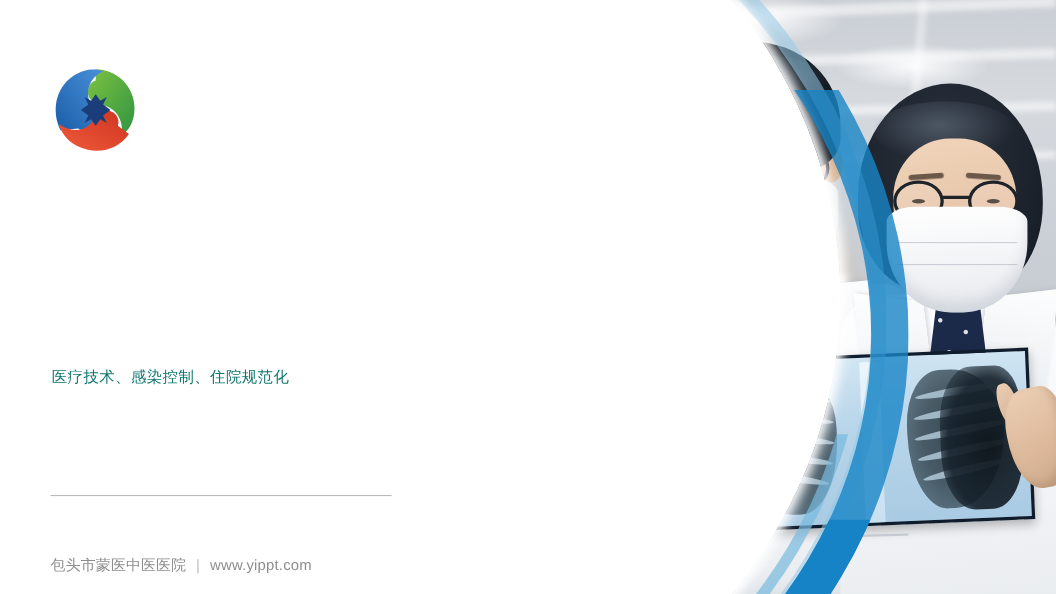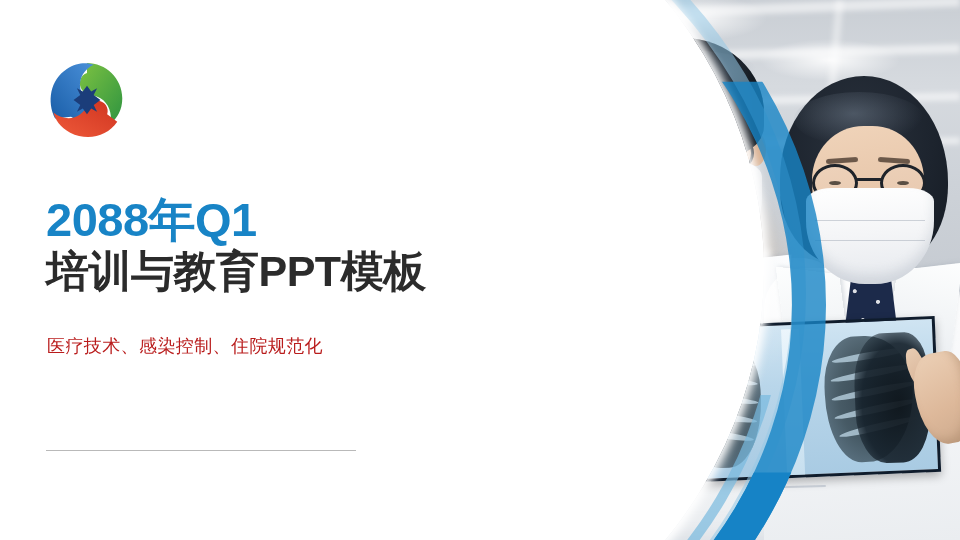--- a/index.html
+++ b/index.html
@@ -368,21 +368,21 @@
     display:block;
     margin-top:4px;
     font-size:43px;line-height:1.08;
     font-weight:bold;
     color:#2b2b2b;
     letter-spacing:-.5px;
     white-space:nowrap;
   }
   .subtitle{
     position:absolute;left:47px;top:334px;
-    font-size:18px;color:#b91c1c;font-weight:normal;
+    font-size:14px;color:#0f766e;font-weight:normal;
     letter-spacing:.4px;white-space:nowrap;
   }
 
   .rule{
     position:absolute;left:46px;top:450px;width:310px;height:1px;
     background:#b9b9b9;
   }
   .meta{
     position:absolute;left:46px;top:462px;
     display:flex;align-items:center;
@@ -521,25 +521,26 @@
                  C44 46 50 52 49 60 C48 69 38 75 31 70 Z" fill="url(#gBlue)"></path>
 
         <path d="M86 76 C74 94 50 99 30 89 C18 83 12 73 10 65 C20 73 33 74 42 67
                  C50 61 53 52 61 51 C70 50 77 59 74 67 Z" fill="url(#gRed)"></path>
 
         <path d="M50 33 L55 40 L62 36 L58 44 L66 50 L58 56 L62 64 L55 60 L50 67
                  L45 60 L38 64 L42 56 L34 50 L42 44 L38 36 L45 40 Z" fill="#1b3d7a"></path>
       </svg>
     </div>
 
-    <div class="title-wrap">
-      <span class="title-year">2088年Q1</span>
-      <span class="title-main">培训与教育PPT模板</span>
+
+    <div class="subtitle">医疗技术、感染控制、住院规范化</div>
+
+    <div class="rule"></div>
+
+
+    <div class="footnote">
+      <span>包头市蒙医中医医院</span>
+      <span class="bar">|</span>
+      <span>www.yippt.com</span>
     </div>
-
-    <div class="subtitle">医疗技术、感染控制、住院规范化</div>
-
-    <div class="rule"></div>
-
-
 
   </div>
 </div>
 
 </body></html>

